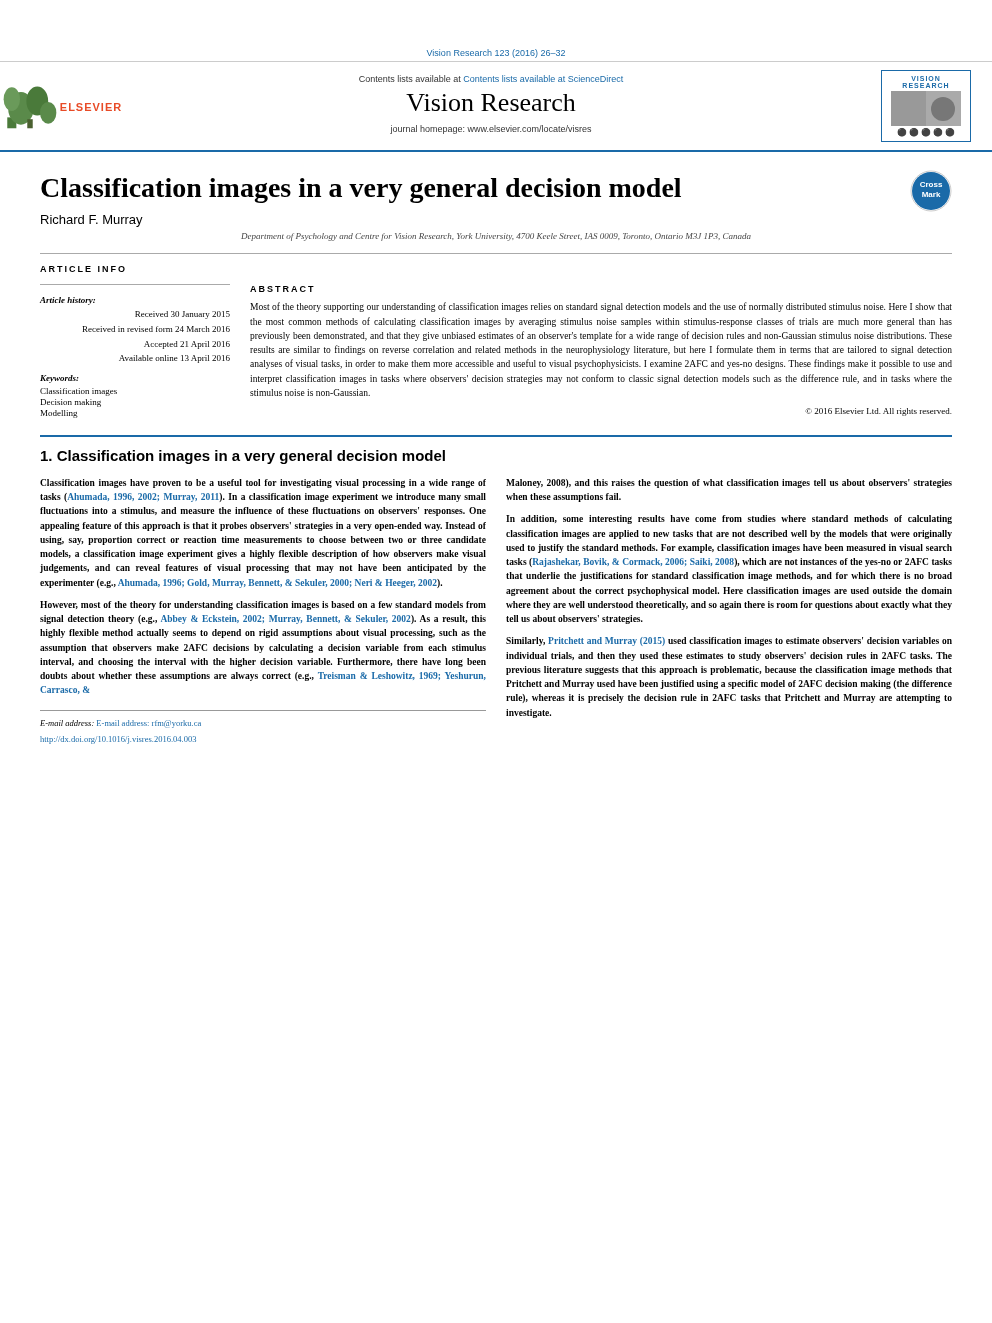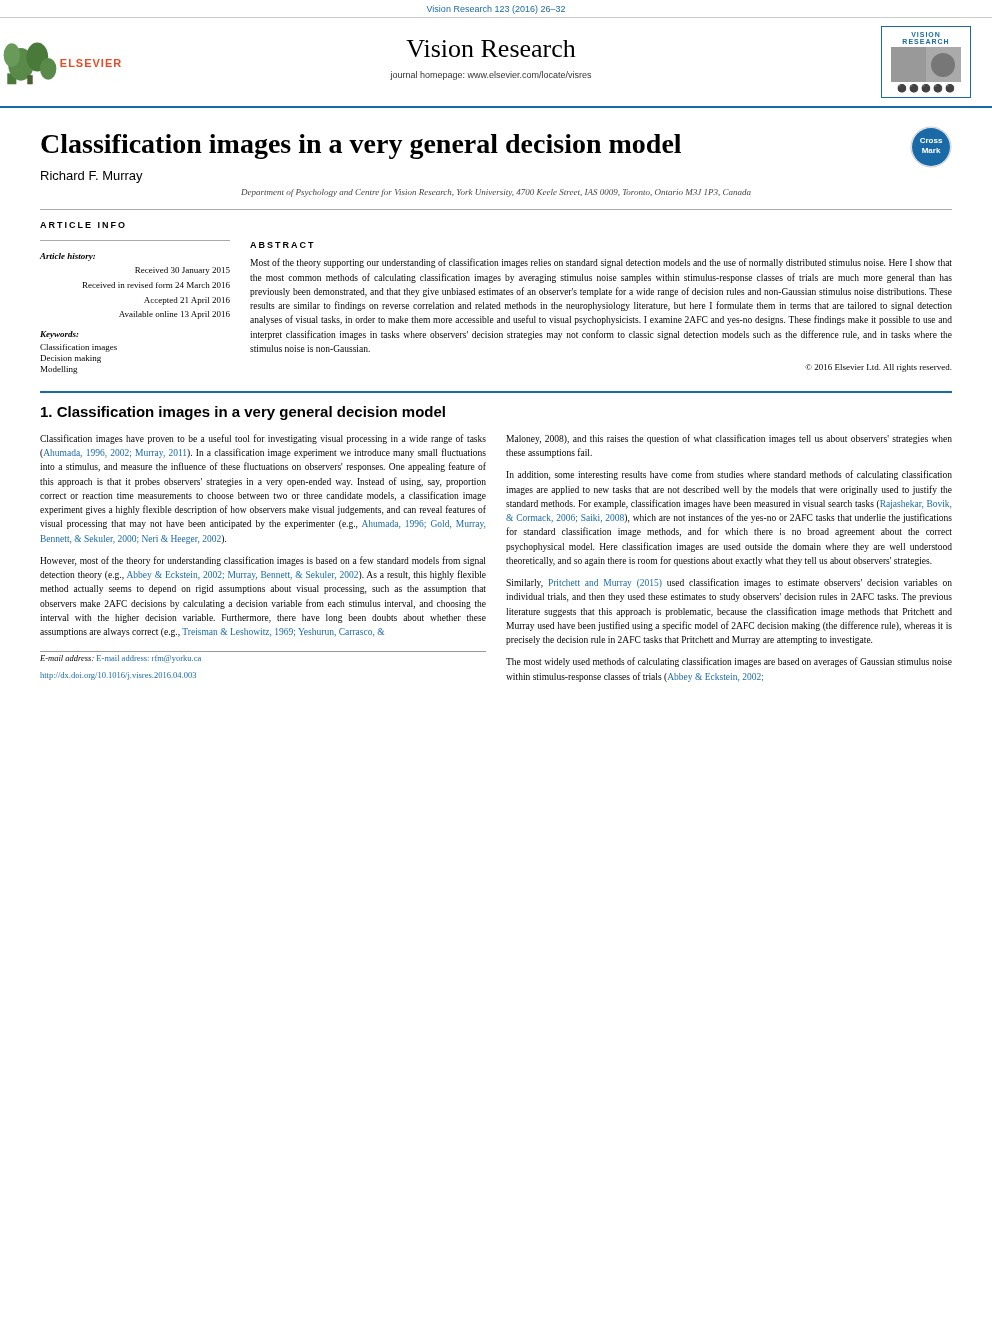--- a/index.html
+++ b/index.html
@@ -18,20 +18,21 @@
       padding: 0;
     }
     
     .top-bar {
       text-align: center;
       padding: 4px 0 3px;
       font-size: 9px;
       color: #1a6aa8;
       font-family: Arial, sans-serif;
       border-bottom: 1px solid #ccc;
+      margin-top: 44px;
     }
     
     .journal-header {
       display: flex;
       align-items: stretch;
       border-bottom: 2px solid #1a6aa8;
       padding: 8px 16px;
       position: relative;
     }
     .journal-header-left {
@@ -223,27 +224,29 @@
       font-weight: bold;
       font-family: Arial, sans-serif;
       margin-bottom: 8px;
     }
     .body-para {
       margin-bottom: 8px;
       font-size: 9.5px;
       font-family: 'Times New Roman', serif;
       line-height: 1.5;
       text-align: justify;
+      font-weight: bold;
     }
     .link-text {
       color: #1a6aa8;
     }
     .footnote-area {
       border-top: 1px solid #999;
       margin-top: 12px;
+      padding-top: 6px;
       font-size: 8.5px;
       font-family: 'Times New Roman', serif;
     }
     .footnote-email {
       margin-bottom: 4px;
     }
     .footnote-doi {
       color: #1a6aa8;
       margin-bottom: 2px;
     }
@@ -274,20 +277,23 @@
           <ellipse cx="38" cy="22" rx="12" ry="16" fill="#4a7a3a"></ellipse>
           <ellipse cx="50" cy="35" rx="9" ry="12" fill="#5a8a4a"></ellipse>
           <ellipse cx="10" cy="20" rx="9" ry="13" fill="#6a9a5a"></ellipse>
           <rect x="27" y="42" width="6" height="10" fill="#4a6030"></rect>
         </svg>
         <span class="elsevier-text">ELSEVIER</span>
       </div>
     </div>
 
     <div class="journal-header-center">
+      <div class="contents-line">
+        Contents lists available at <span style="color:#1a6aa8;">Contents lists available at ScienceDirect</span>
+      </div>
       <div class="journal-title">Vision Research</div>
       <div class="journal-homepage">journal homepage: www.elsevier.com/locate/visres</div>
     </div>
 
     <div class="journal-header-right">
       <div class="vision-research-logo">
         <div class="vr-logo-top">
           <span>VISION</span>
           <br>
           <span>RESEARCH</span>
@@ -373,22 +379,19 @@
       <div class="body-col">
         <p class="body-para">
           <span>Maloney, 2008), and this raises the question of what classification images tell us about observers' strategies when these assumptions fail.</span>
         </p>
         <p class="body-para">
           In addition, some interesting results have come from studies where standard methods of calculating classification images are applied to new tasks that are not described well by the models that were originally used to justify the standard methods. For example, classification images have been measured in visual search tasks (<span class="link-text">Rajashekar, Bovik, &amp; Cormack, 2006; Saiki, 2008</span>), which are not instances of the yes-no or 2AFC tasks that underlie the justifications for standard classification image methods, and for which there is no broad agreement about the correct psychophysical model. Here classification images are used outside the domain where they are well understood theoretically, and so again there is room for questions about exactly what they tell us about observers' strategies.
         </p>
         <p class="body-para">
           Similarly, <span class="link-text">Pritchett and Murray (2015)</span> used classification images to estimate observers' decision variables on individual trials, and then they used these estimates to study observers' decision rules in 2AFC tasks. The previous literature suggests that this approach is problematic, because the classification image methods that Pritchett and Murray used have been justified using a specific model of 2AFC decision making (the difference rule), whereas it is precisely the decision rule in 2AFC tasks that Pritchett and Murray are attempting to investigate.
         </p>
-        <p class="body-para">
-          The most widely used methods of calculating classification images are <span>based</span> on averages of Gaussian stimulus noise within stimulus-response classes of trials (<span class="link-text">Abbey &amp; Eckstein, 2002;</span>
-        </p>
       </div>
 
     </div>
 
   </div>
 
 </div>
 
 </body></html>

